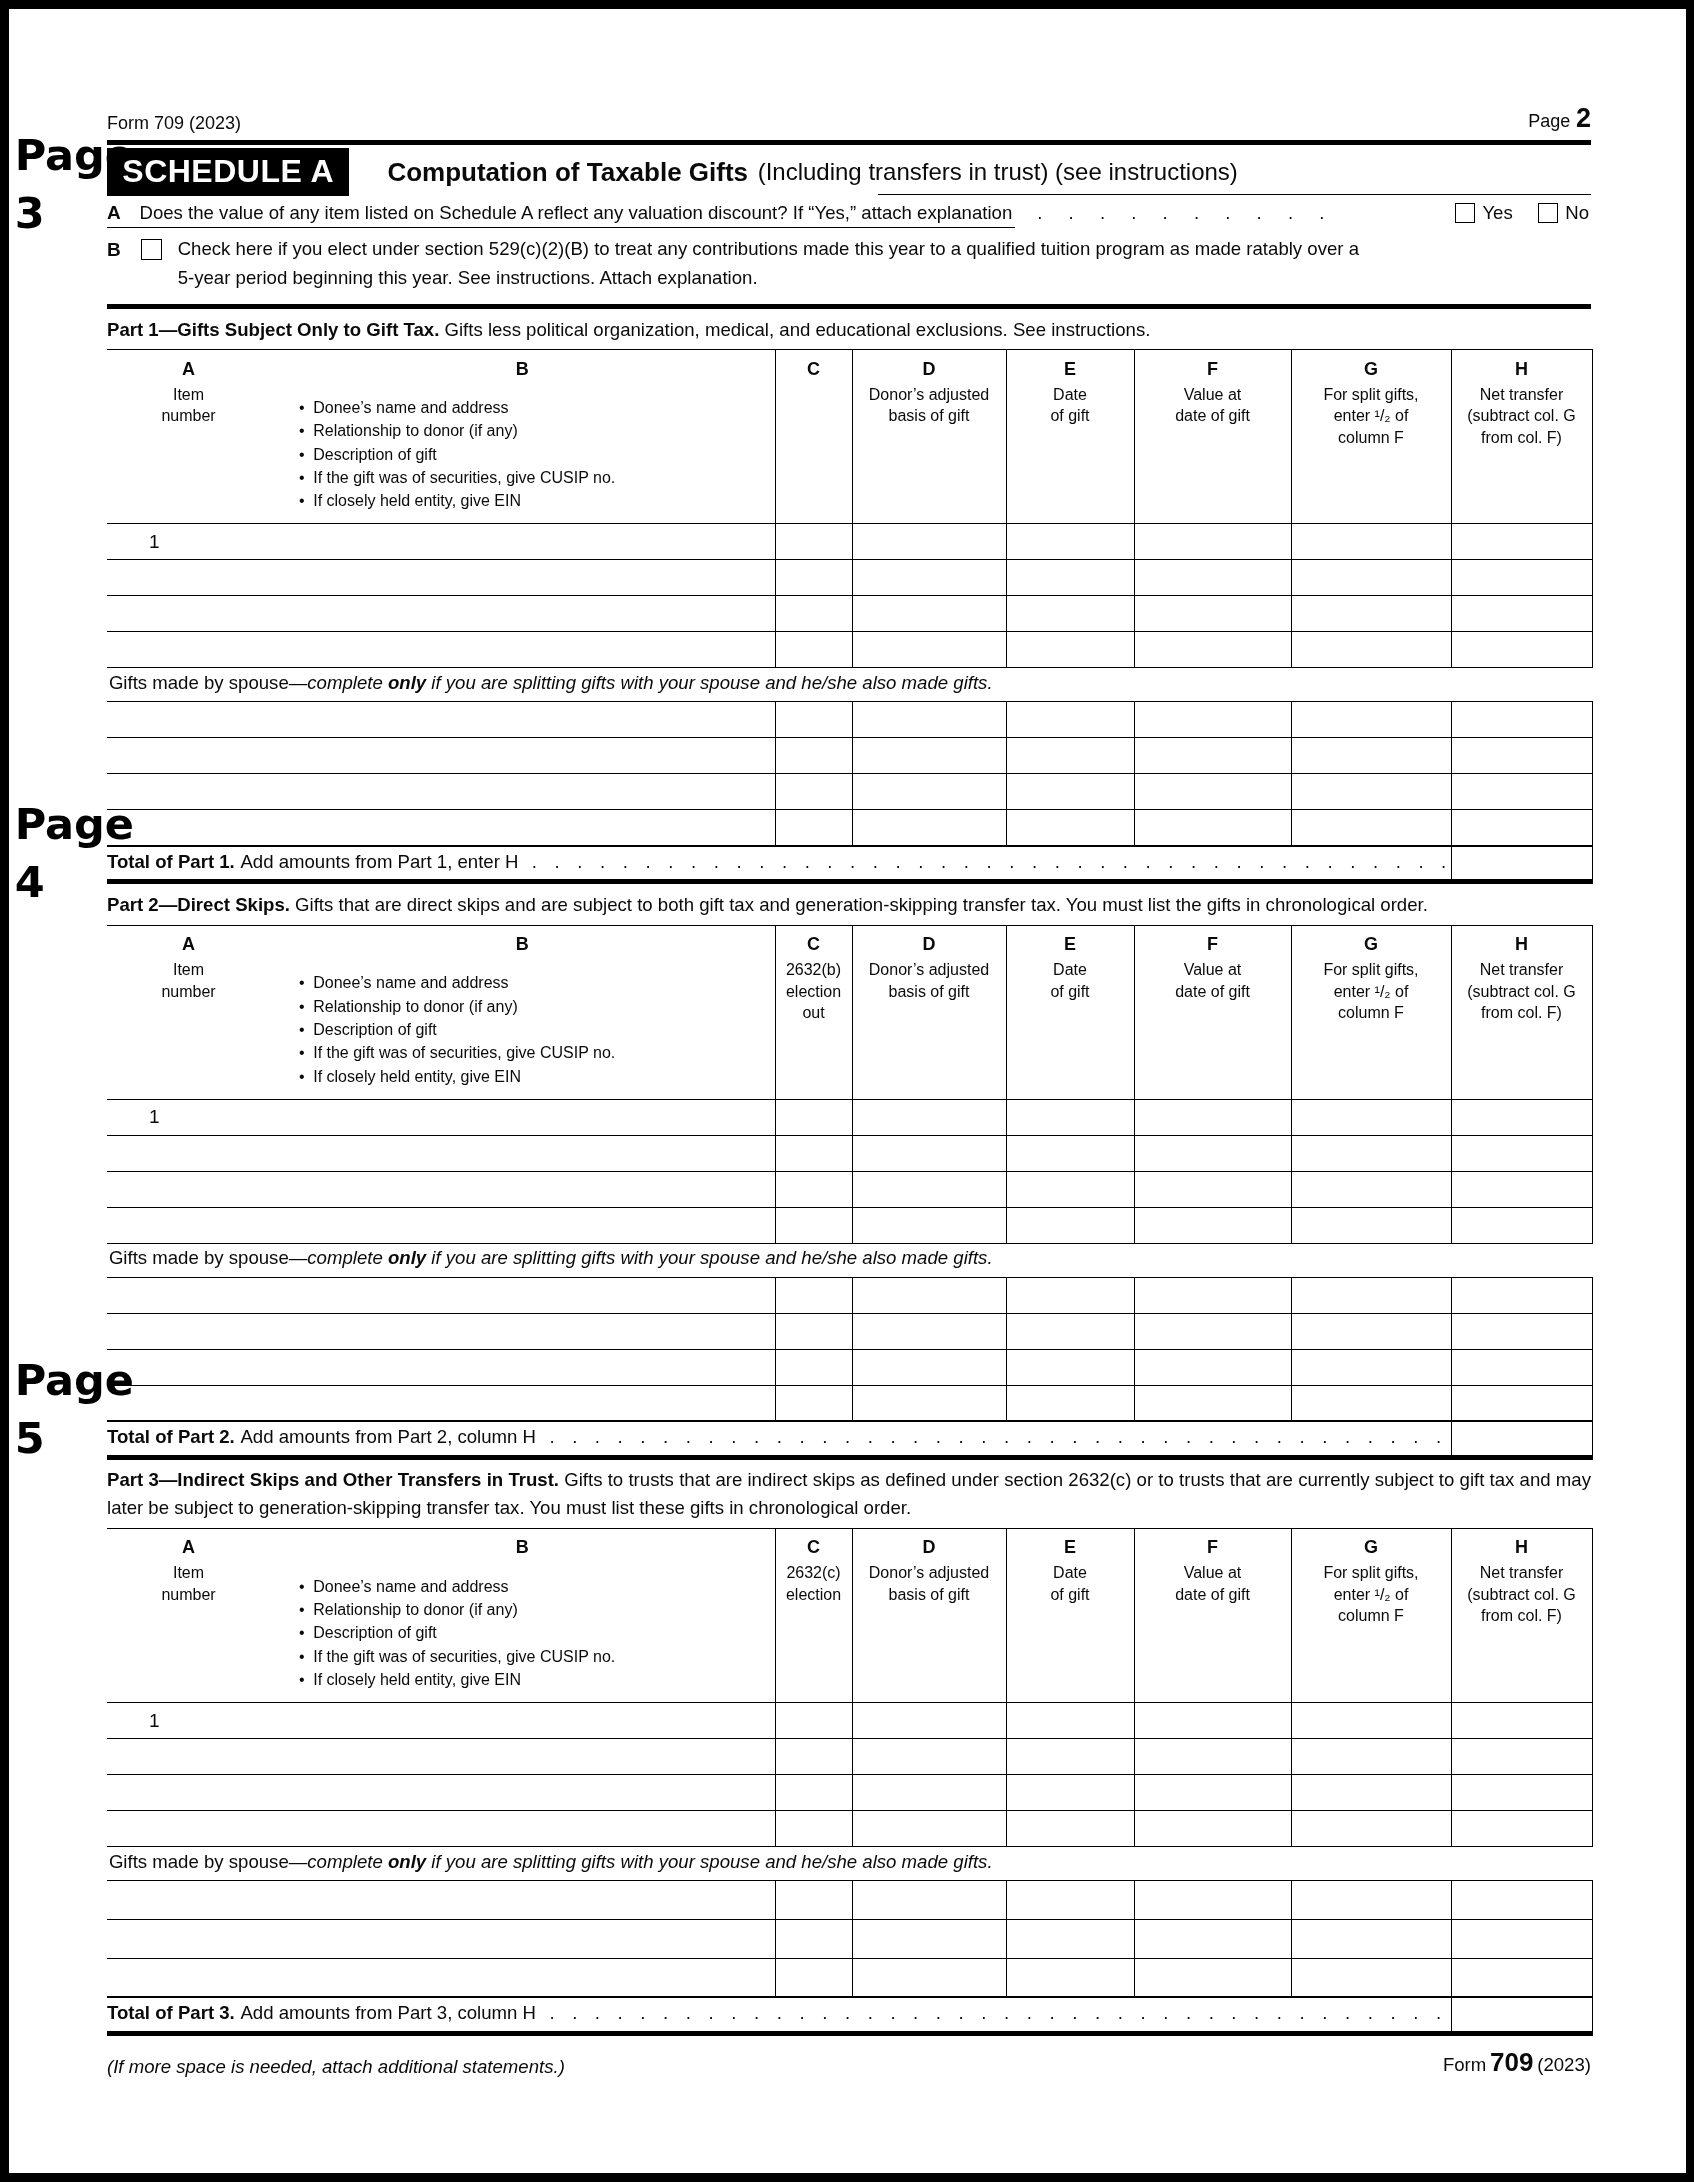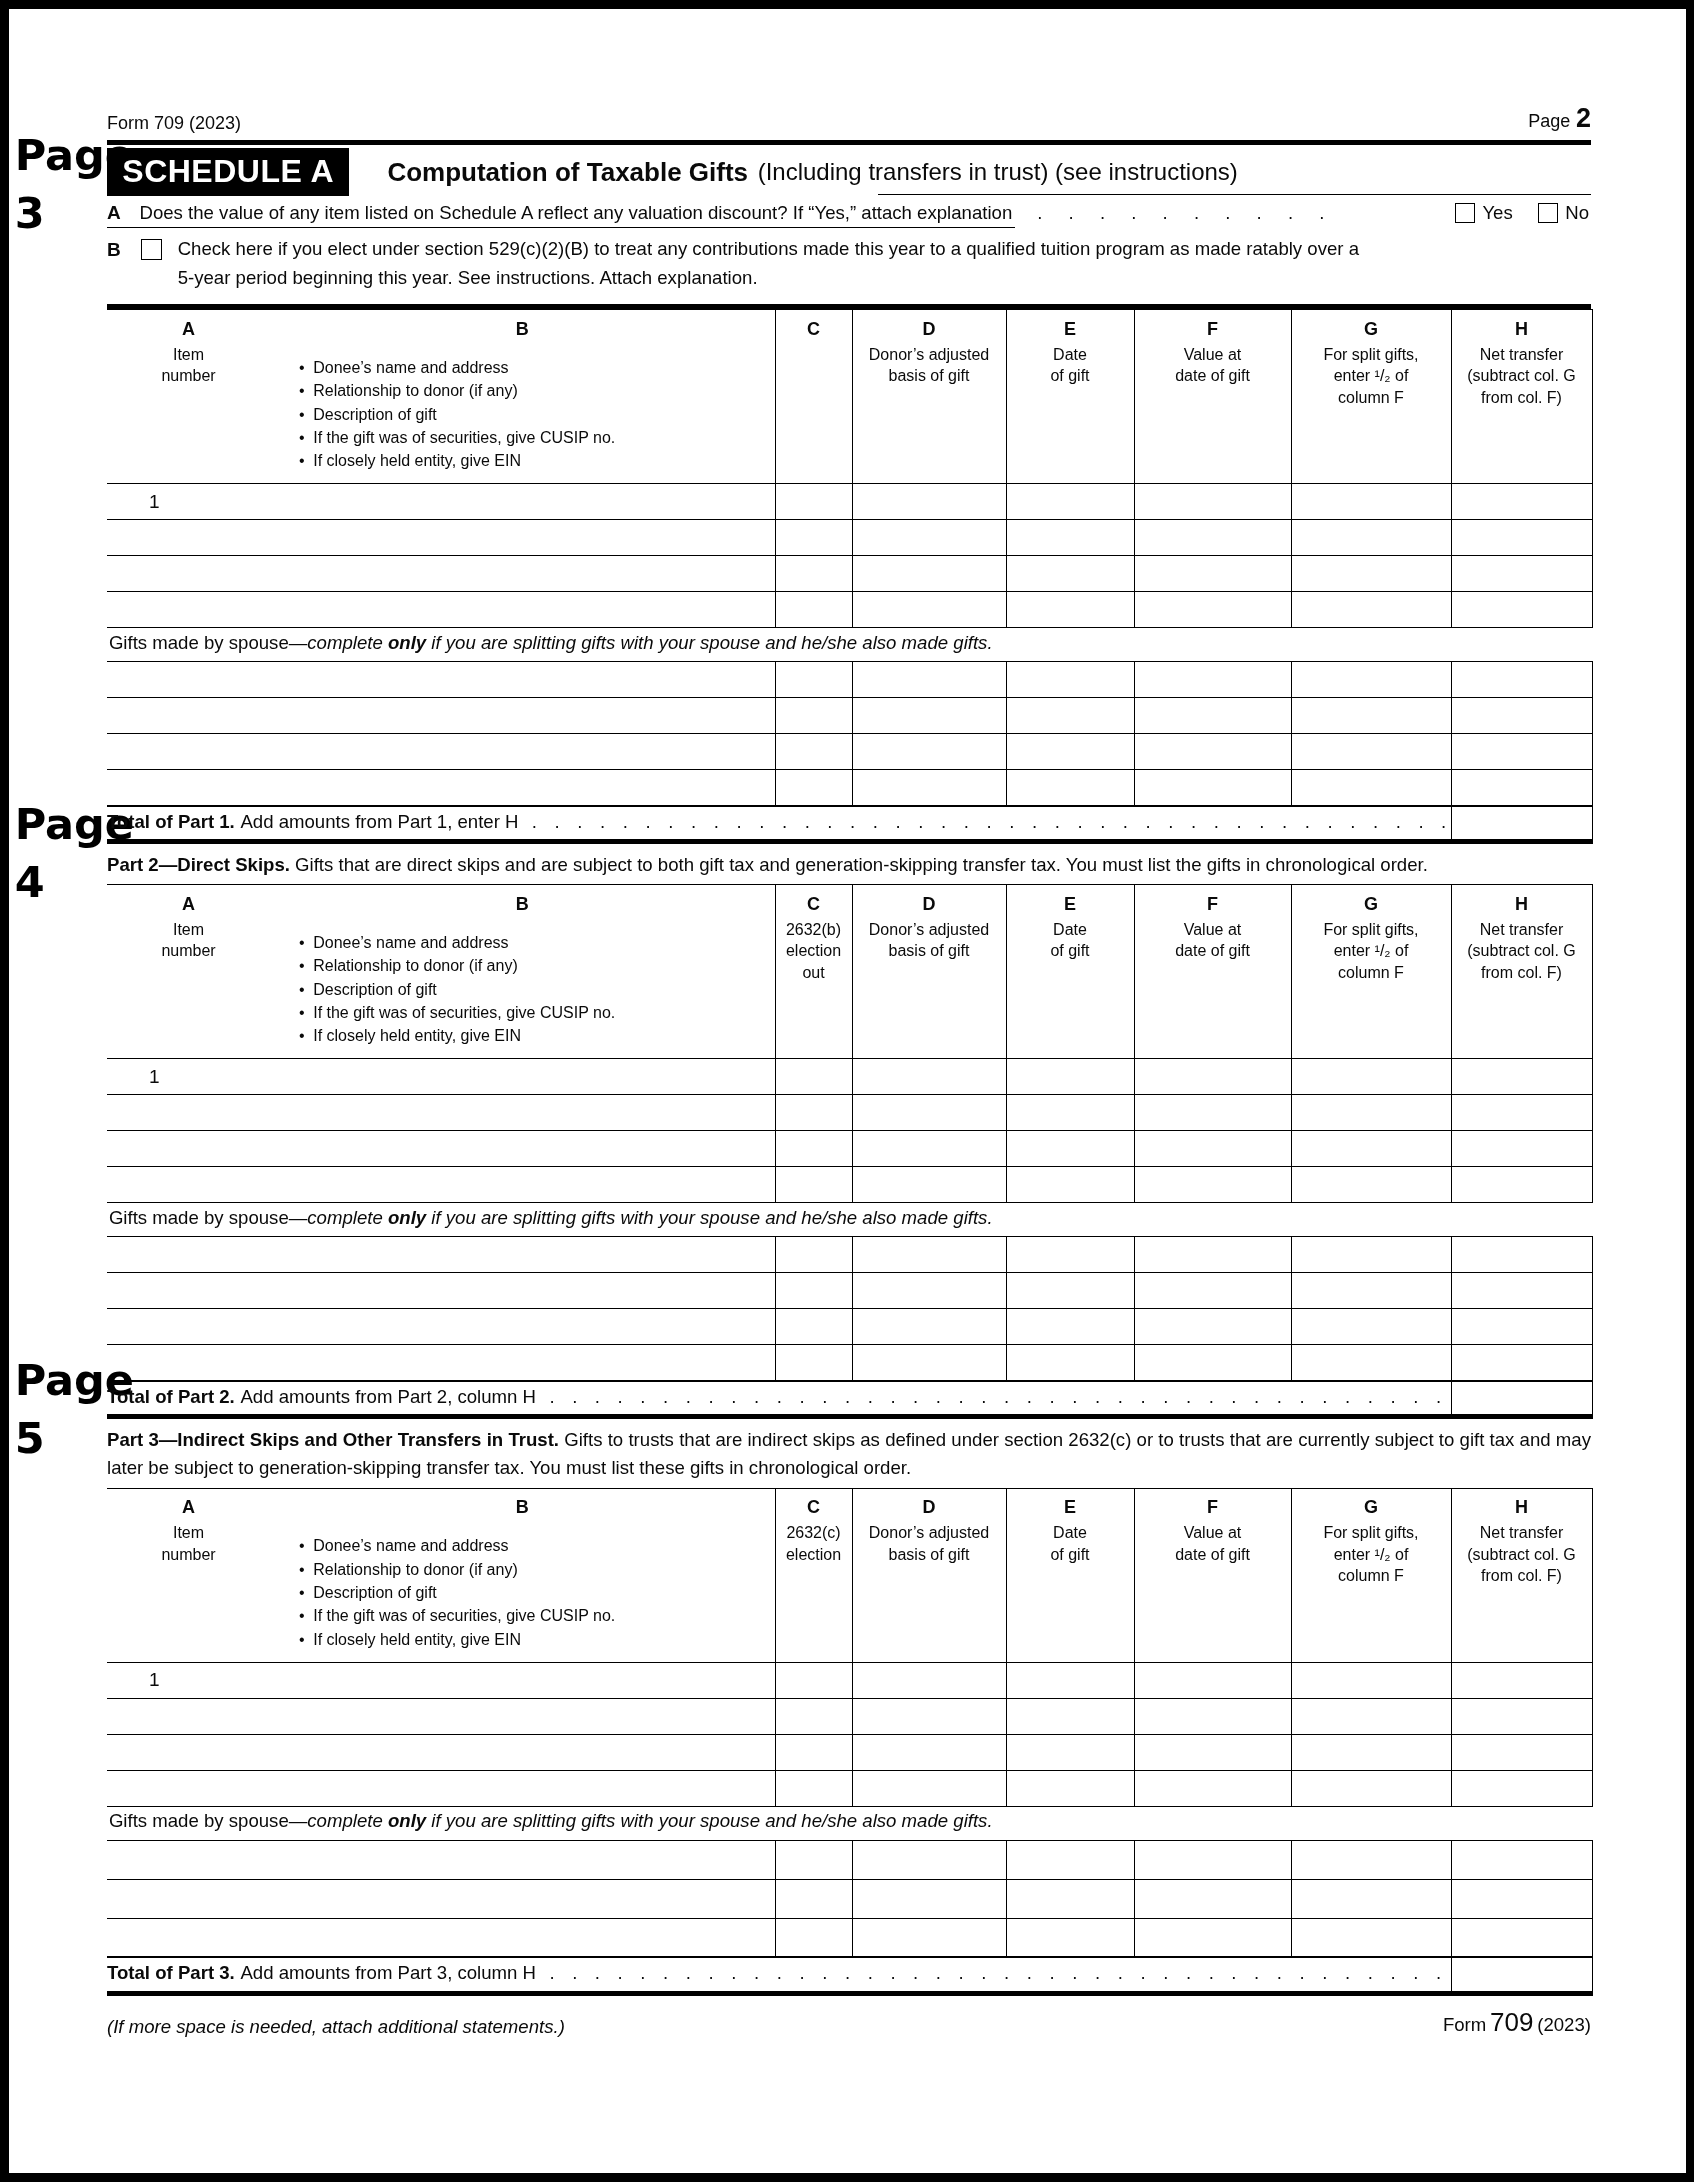--- a/index.html
+++ b/index.html
@@ -58,21 +58,21 @@
   tr.spouse td{border-top:1.9px solid #000;font-size:18.6px;padding:3.8px 0 0 1.9px;}
   tr.total td{border-top:2.9px solid #000;border-bottom:5.7px solid #000;height:36px;}
   tr.total td:last-child{border-left:1.9px solid #000;border-right:1.9px solid #000;}
   .total-flex{display:flex;align-items:center;height:30px;font-size:18.6px;white-space:nowrap;}
   .total-flex b{margin-right:5.7px;}
   .total-flex .dots{flex:1;overflow:hidden;white-space:nowrap;word-spacing:12.4px;margin-left:13.4px;}
 
   
   .foot{display:flex;justify-content:space-between;align-items:flex-end;margin-top:11.5px;font-size:18.6px;}
   .foot .left{font-style:italic;}
-  .foot .fnum{font-weight:normal;font-size:26px;margin:0 3.8px;}
+  .foot .fnum{font-weight:bold;font-size:26px;margin:0 3.8px;}
 
   
   .margin-note{position:absolute;left:5.7px;font-family:"DejaVu Sans",sans-serif;font-weight:bold;
                font-size:43px;line-height:1.35;letter-spacing:0;color:#000;}
 </style>
 </head>
 <body>
 
 <div class="page">
 
@@ -119,20 +119,21 @@
 
     <div class="lineB">
       <span class="letter">B</span>
       <span class="cbx"></span>
       <span class="pre">Check here if you elect under section 529(c)(2)(B) to treat any contributions made this year to a qualified tuition program as made ratably over a
 5-year period beginning this year. See instructions. Attach explanation.</span>
     </div>
     <div class="space-b"></div>
     <div class="rule-med"></div>
 
+    <div class="part-head"><b>Part 1—Gifts Subject Only to Gift Tax.</b><span> Gifts less political organization, medical, and educational exclusions. See instructions.</span></div>
 
     <table class="gift">
       <colgroup>
           <col style="width:163px">
           <col style="width:505px">
           <col style="width:77px">
           <col style="width:154px">
           <col style="width:128px">
           <col style="width:157px">
           <col style="width:160px">

